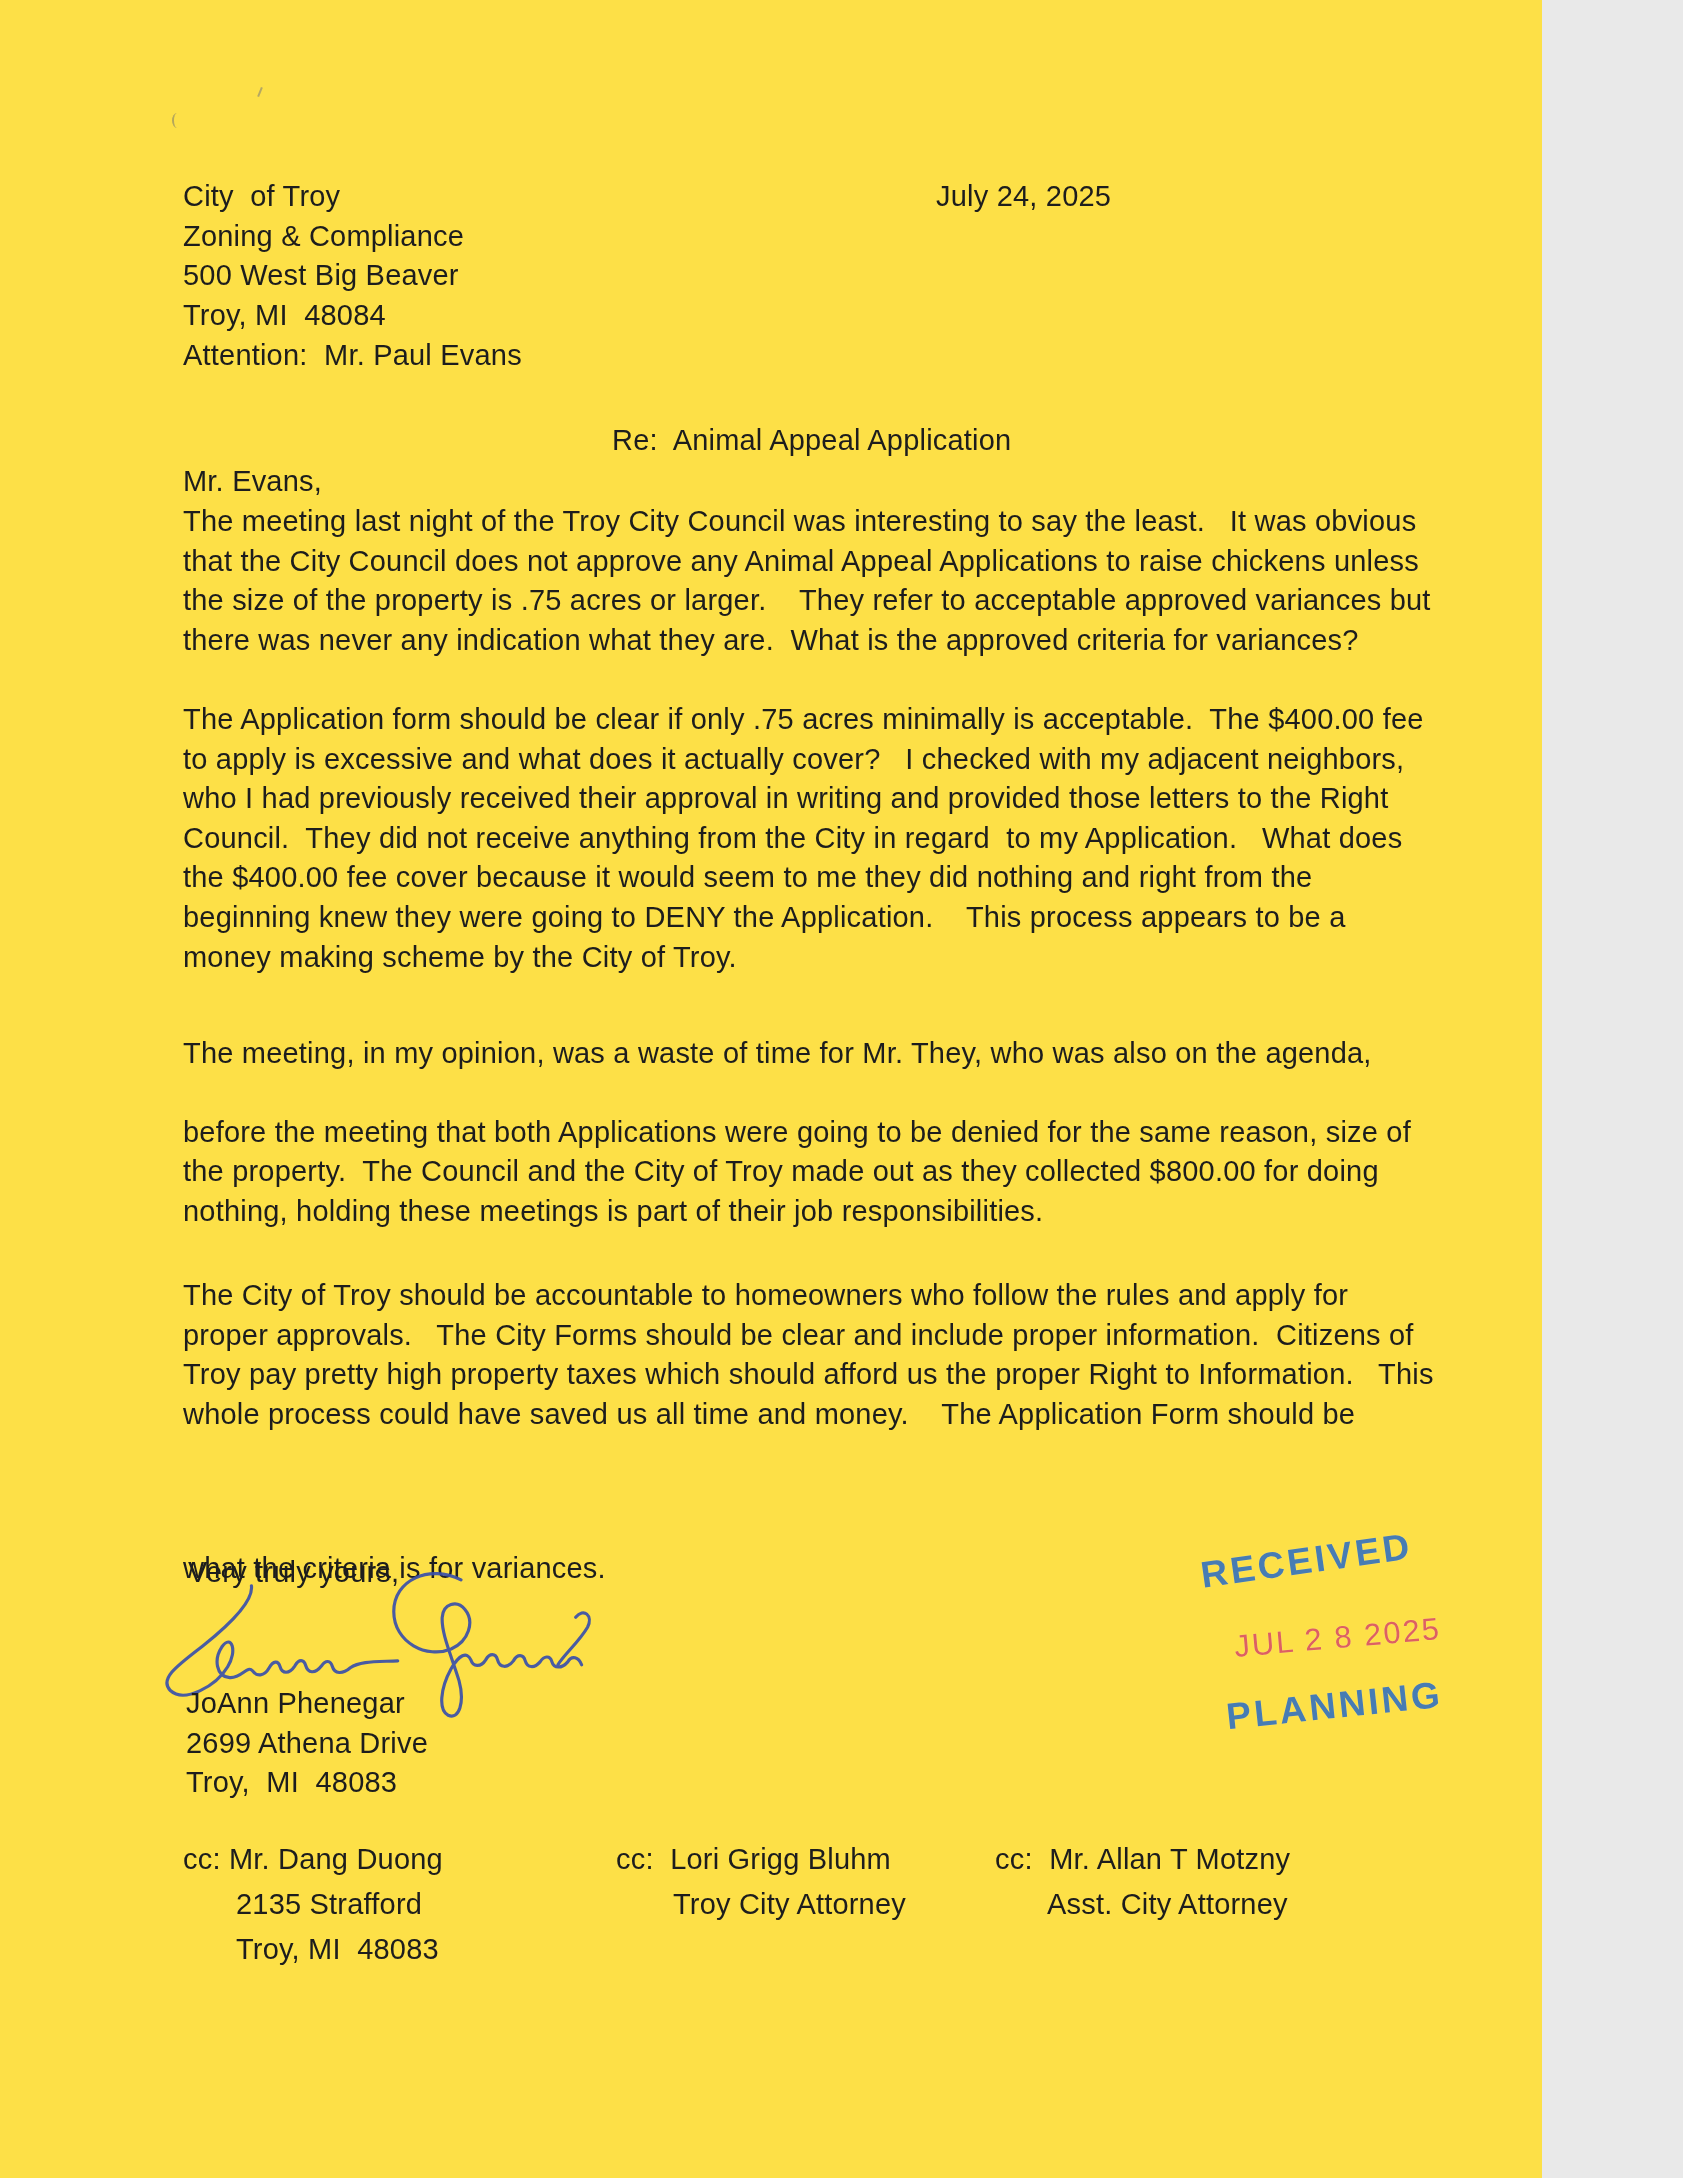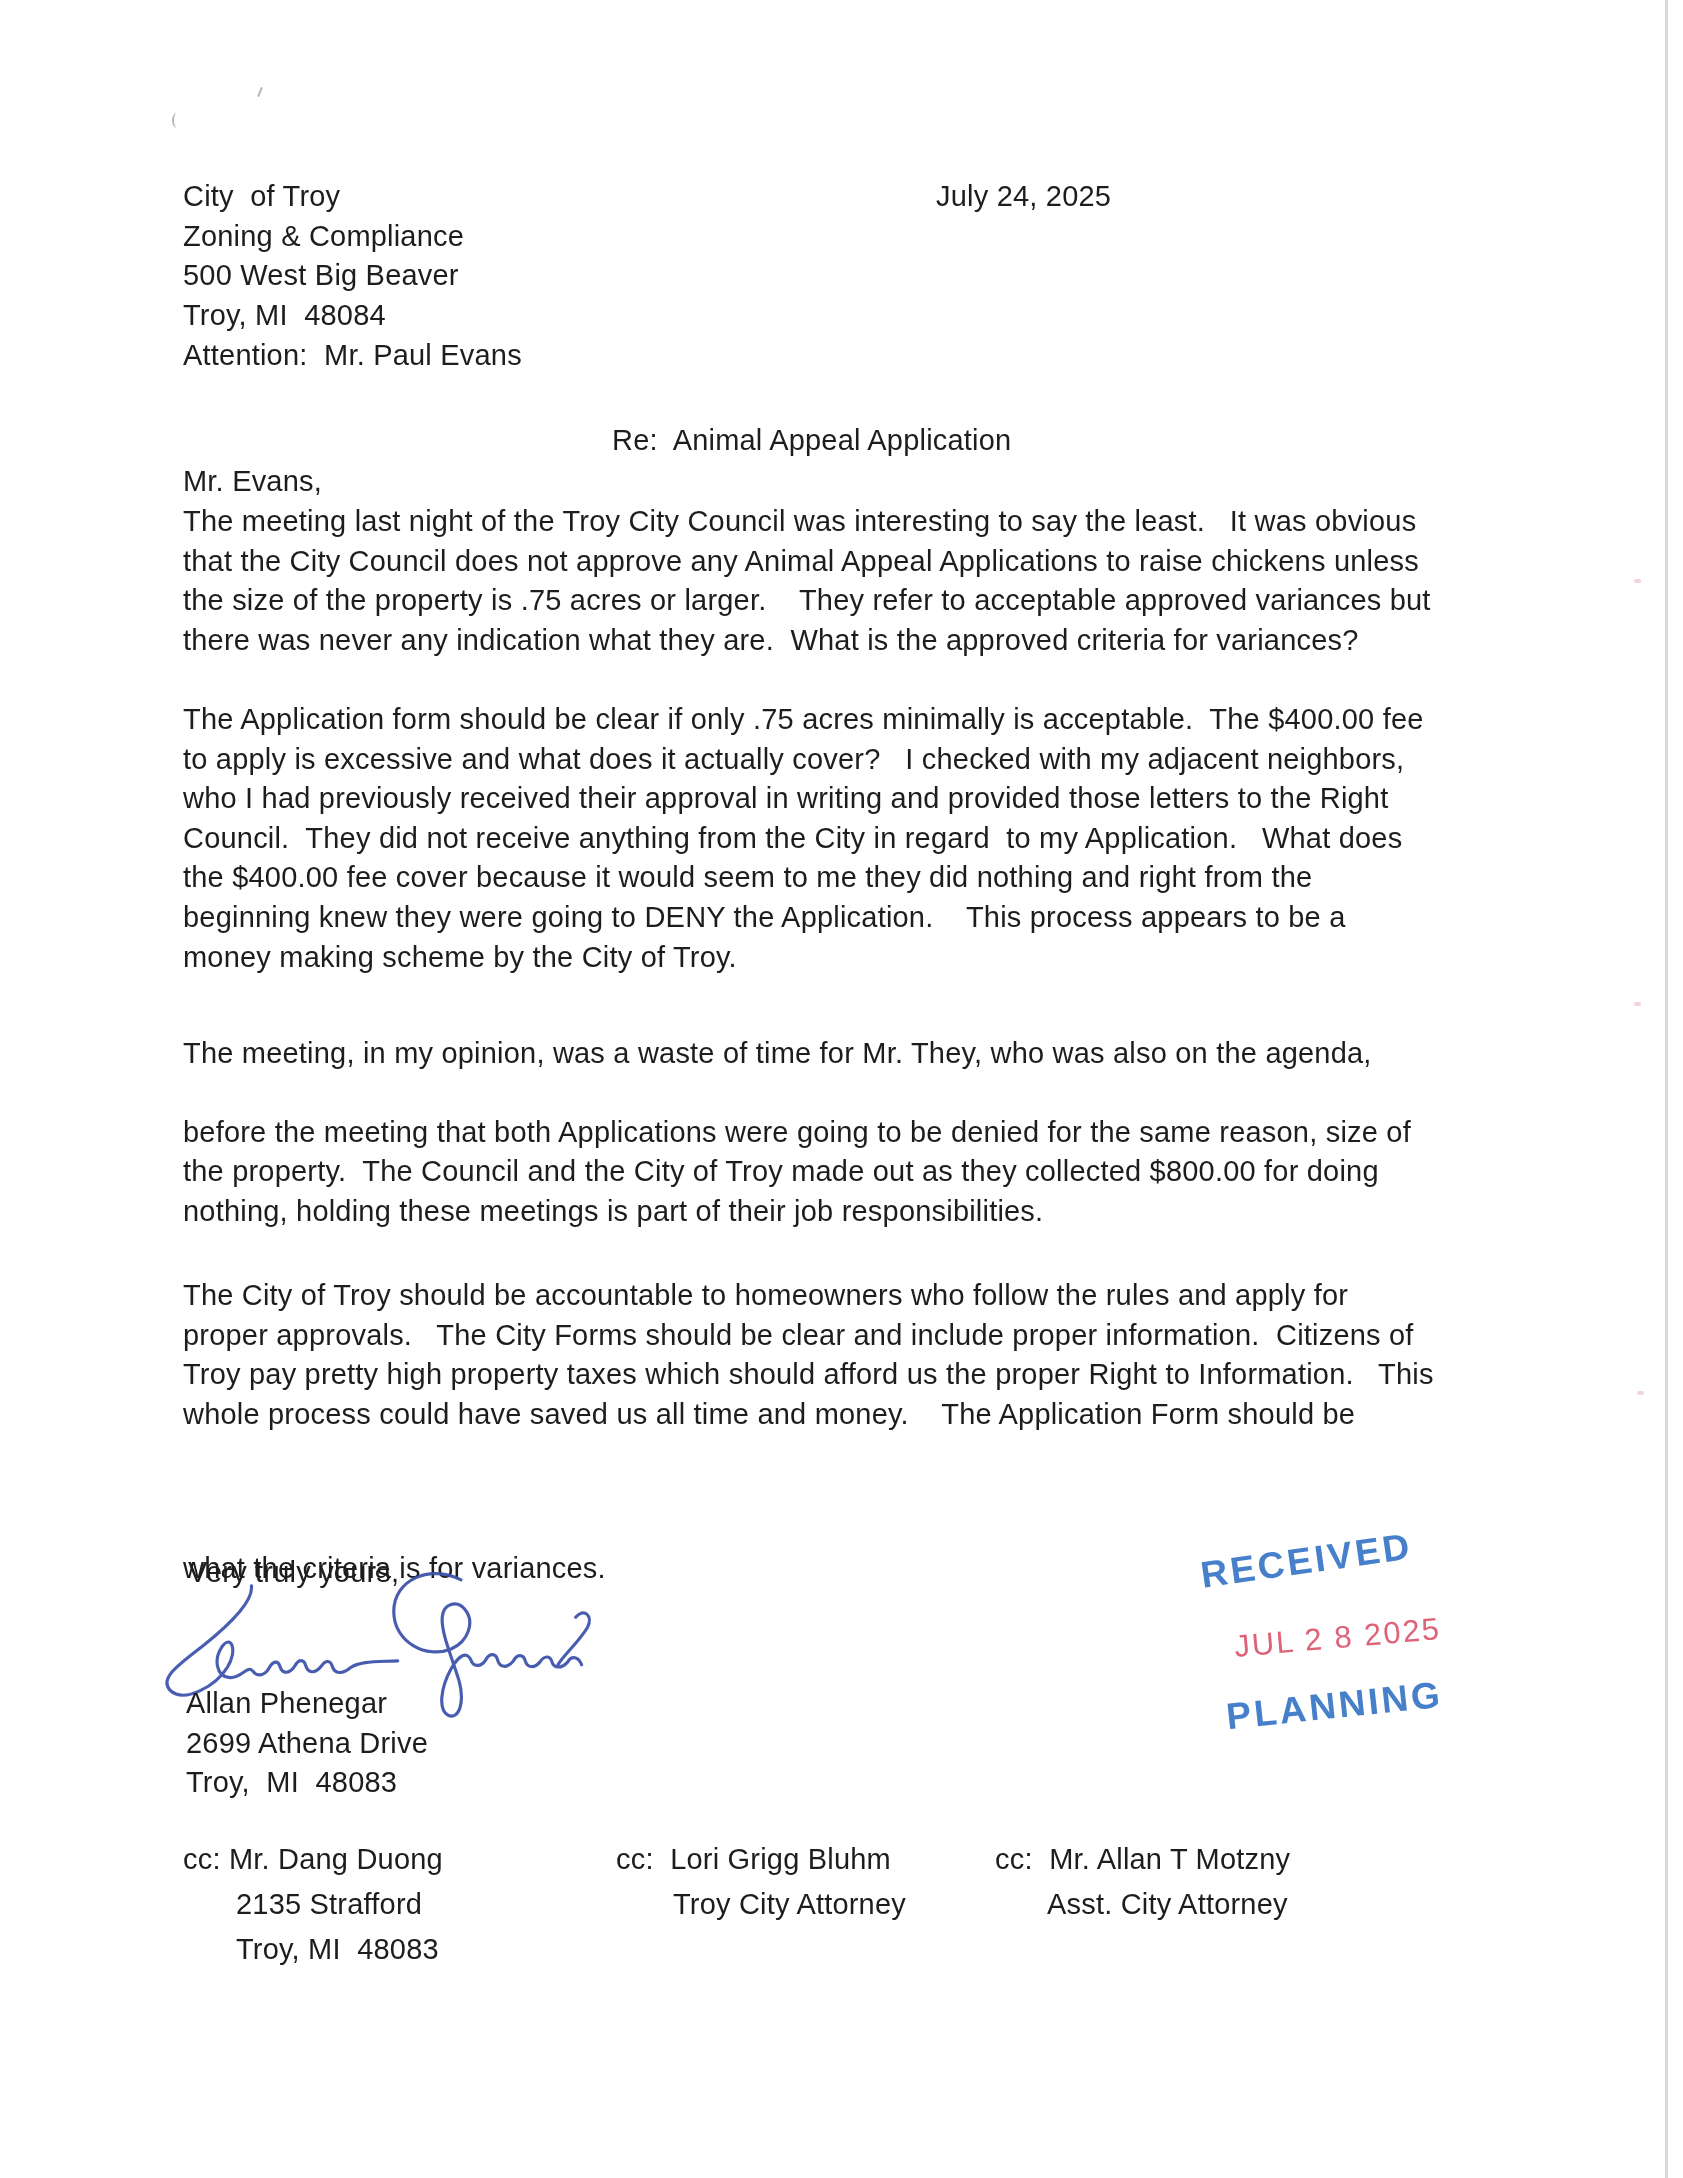--- a/index.html
+++ b/index.html
@@ -1,19 +1,19 @@
 <!DOCTYPE html>
 <html><head>
 <meta charset="utf-8">
 <style>
   html,body{margin:0;padding:0;background:#e9e9e9;}
   #page{
     position:relative;
-    width:1683px;height:2178px;
-    background:#ffffff;
+    width:1542px;height:2178px;
+    background:#fde047;
     overflow:hidden;
     font-family:"Liberation Sans", sans-serif;
     color:#1d1d1d;
     text-decoration:underline;
   }
   .line{
     position:absolute;
     white-space:pre;
     font-size:29px;
     line-height:40px;
@@ -114,21 +114,21 @@
       <path d="M308,18 C276,2 240,18 240,50 C240,82 274,98 298,88 C316,80 322,60 312,48
                C304,38 290,42 289,56 C288,72 298,94 306,120 C312,142 306,160 295,155
                C285,150 287,128 298,108 C306,94 314,90 318,99 C320,106 328,107 333,99
                C337,92 343,92 345,99 C347,107 355,108 361,100 C365,93 371,93 373,100
                C375,107 382,108 388,101 C392,95 398,94 400,101 C402,108 410,108 416,101
                C420,94 427,96 430,104"></path>
       <path d="M430,104 C436,94 452,80 460,66 C466,54 456,46 448,56" transform="translate(-24,0)"></path>
     </g>
   </svg>
 
-  <div class="line" style="left:186px;top:1683px">Allan Phenegar</div>
+  <div class="line" style="left:186px;top:1683px">JoAnn Phenegar</div>
   <div class="line" style="left:186px;top:1723px">2699 Athena Drive</div>
   <div class="line" style="left:186px;top:1762px">Troy,  MI  48083</div>
 
   <div class="stamp stamp-blue" style="left:1200px;top:1540px;font-size:37px;letter-spacing:3px;transform:rotate(-8deg)">RECEIVED</div>
   <div class="stamp stamp-red" style="left:1234px;top:1620px;font-size:31px;letter-spacing:2px;transform:rotate(-5deg)">JUL 2 8 2025</div>
   <div class="stamp stamp-blue" style="left:1226px;top:1685px;font-size:37px;letter-spacing:3px;transform:rotate(-6deg)">PLANNING</div>
 
   <div class="line" style="left:183px;top:1839px">cc: Mr. Dang Duong</div>
   <div class="line" style="left:236px;top:1884px">2135 Strafford</div>
   <div class="line" style="left:236px;top:1929px">Troy, MI  48083</div>

